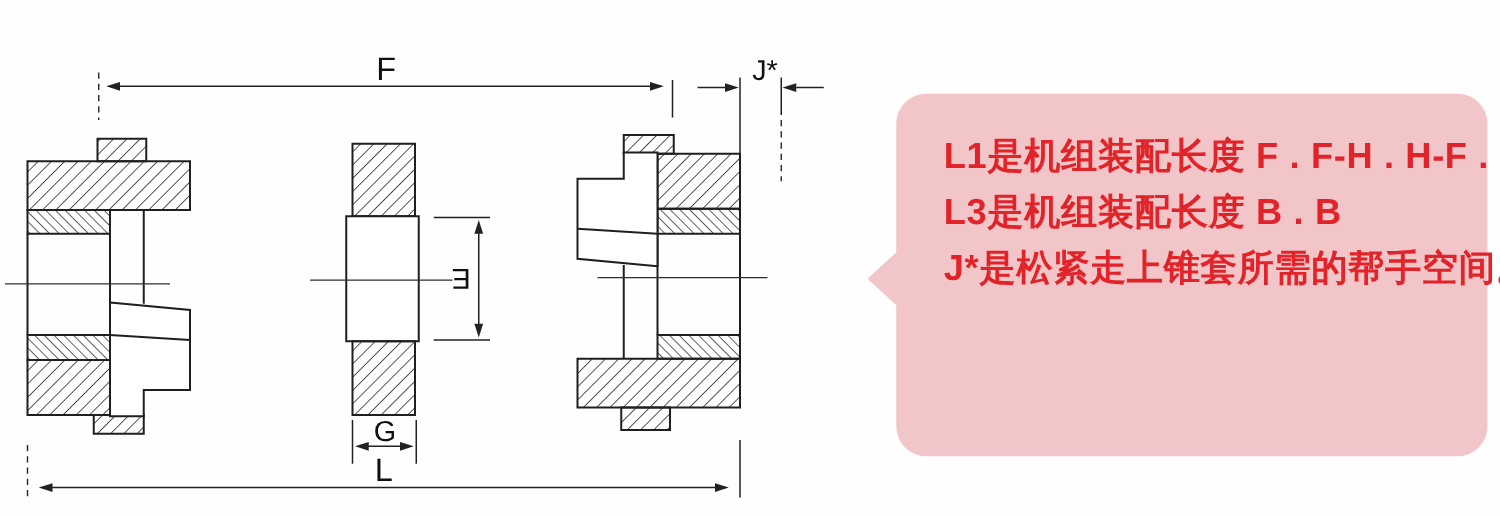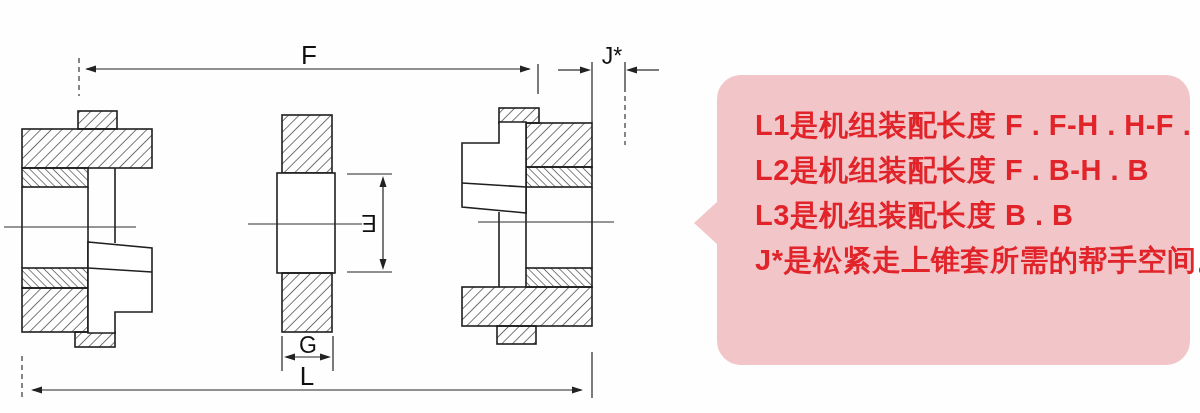--- a/index.html
+++ b/index.html
@@ -123,18 +123,17 @@
       <polygon class="ah" points="31,390 42,386.5 42,393.5"></polygon>
       <polygon class="ah" points="583,390 572,386.5 572,393.5"></polygon>
       <text class="lbl" x="307" y="385" text-anchor="middle">L</text>
     </g>
   </svg>
 
   <div class="callout">
     <div class="callout-tail"></div>
     <div class="callout-text">
       <p>L1是机组装配长度 F . F-H . H-F . H</p>
-      <p>L2是机组装配长度 F . B-H . B</p>
       <p>L3是机组装配长度 B . B</p>
       <p>J*是松紧走上锥套所需的帮手空间。</p>
     </div>
   </div>
 </div>
 
 </body></html>

